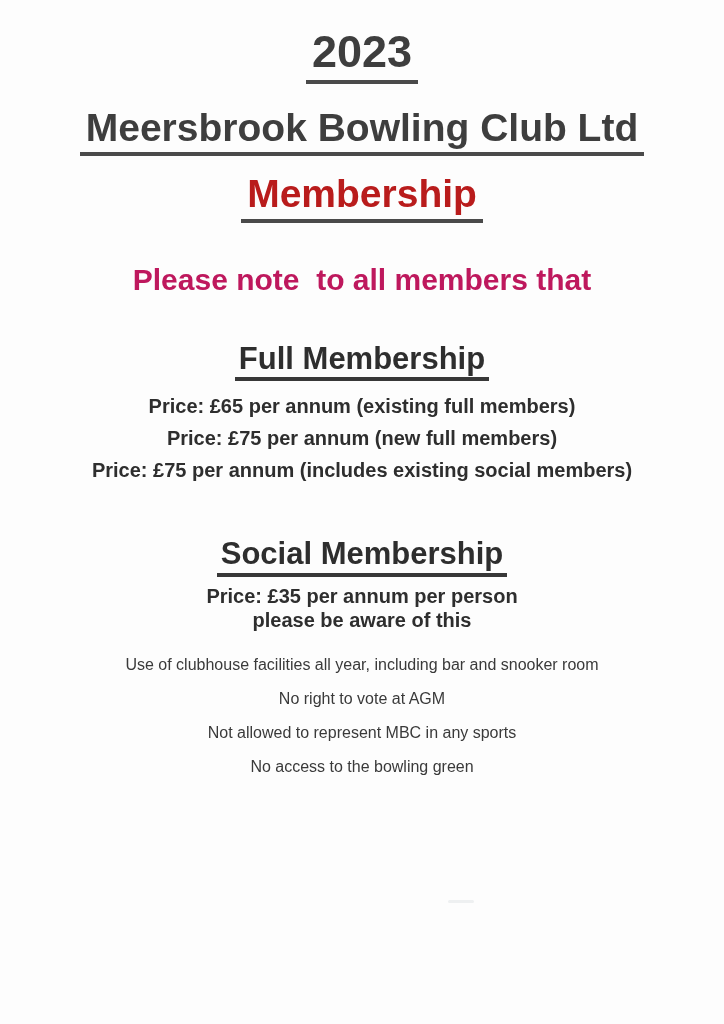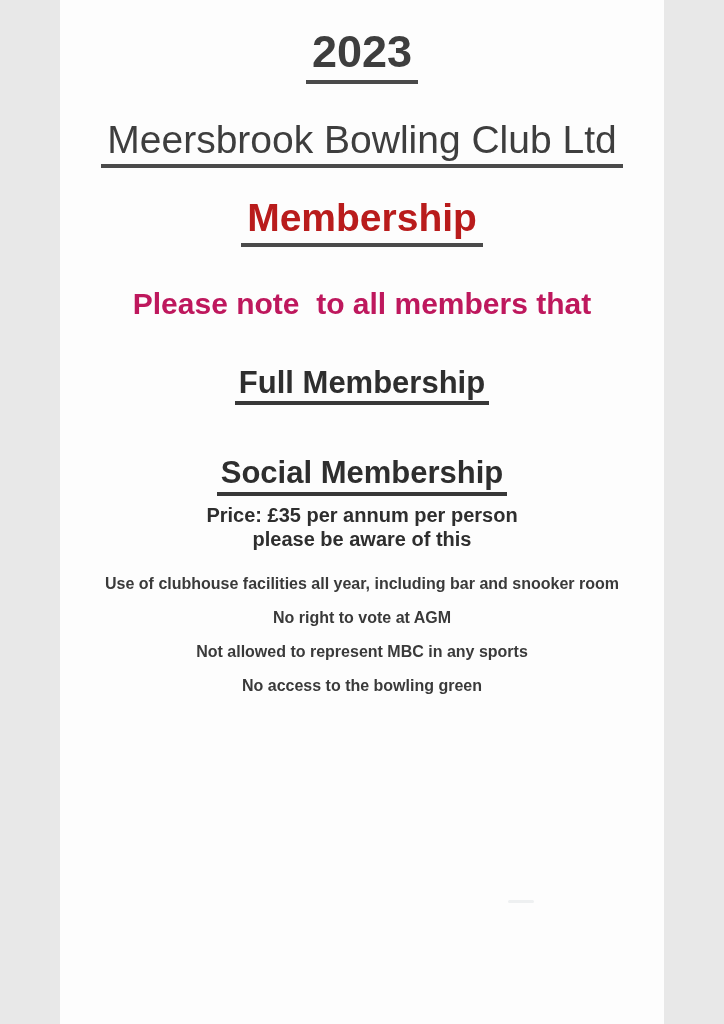--- a/index.html
+++ b/index.html
@@ -2,44 +2,44 @@
 <html><head>
 <meta charset="utf-8">
 <style>
   html, body {
     margin: 0;
     padding: 0;
     background: #e8e8e8;
   }
   .page {
     position: relative;
-    width: 604px;
+    width: 724px;
     height: 1024px;
     margin: 0 auto;
     background: #fdfdfd;
     overflow: hidden;
     font-family: "Liberation Sans", sans-serif;
     color: #333333;
     text-align: center;
     box-sizing: border-box;
   }
   
   .year {
     margin: 0;
     padding-top: 27px;
     font-size: 45px;
     font-weight: 600;
     color: #3e3e3e;
     line-height: 1.1;
   }
   .club {
-    margin: 12px;
+    margin: 0;
     padding-top: 23px;
     font-size: 39px;
-    font-weight: 400;
+    font-weight: 700;
     color: #3e3e3e;
     line-height: 1.1;
   }
   .membership {
     margin: 0;
     padding-top: 17px;
     font-size: 39px;
     font-weight: 600;
     color: #b91c1c;
     line-height: 1.1;
@@ -83,21 +83,21 @@
   .prices-1 { padding-top: 9px; }
   .prices-2 { padding-top: 8px; }
   .prices-3 { padding-top: 7px; }
   .prices-3 .price-line { line-height: 24px; }
   .terms {
     padding-top: 24px;
   }
   .term-line {
     margin: 0 0 16px 0;
     font-size: 16px;
-    font-weight: 700;
+    font-weight: 400;
     color: #3a3a3a;
     line-height: 18px;
   }
   
   .scan-speck {
     position: absolute;
     left: 448px;
     top: 900px;
     width: 26px;
     height: 3px;
@@ -113,20 +113,25 @@
   <h1 class="year"><span class="u">2023</span></h1>
 
   <h2 class="club"><span class="u">Meersbrook Bowling Club Ltd</span></h2>
 
   <h2 class="membership"><span class="u">Membership</span></h2>
 
   <p class="notice"><span>Please note  to all members that</span><br></p>
 
   <div class="section s1">
     <h3 class="section-heading"><span class="u">Full Membership</span></h3>
+    <div class="prices-1">
+      <p class="price-line">Price: £65 per annum (existing full members)</p>
+      <p class="price-line">Price: £75 per annum (new full members)</p>
+      <p class="price-line">Price: £75 per annum (includes existing social members)</p>
+    </div>
   </div>
 
 
   <div class="section s3">
     <h3 class="section-heading"><span class="u">Social Membership</span></h3>
     <div class="prices-3">
       <p class="price-line">Price: £35 per annum per person</p>
       <p class="price-line">please be aware of this</p>
     </div>
     <div class="terms">

